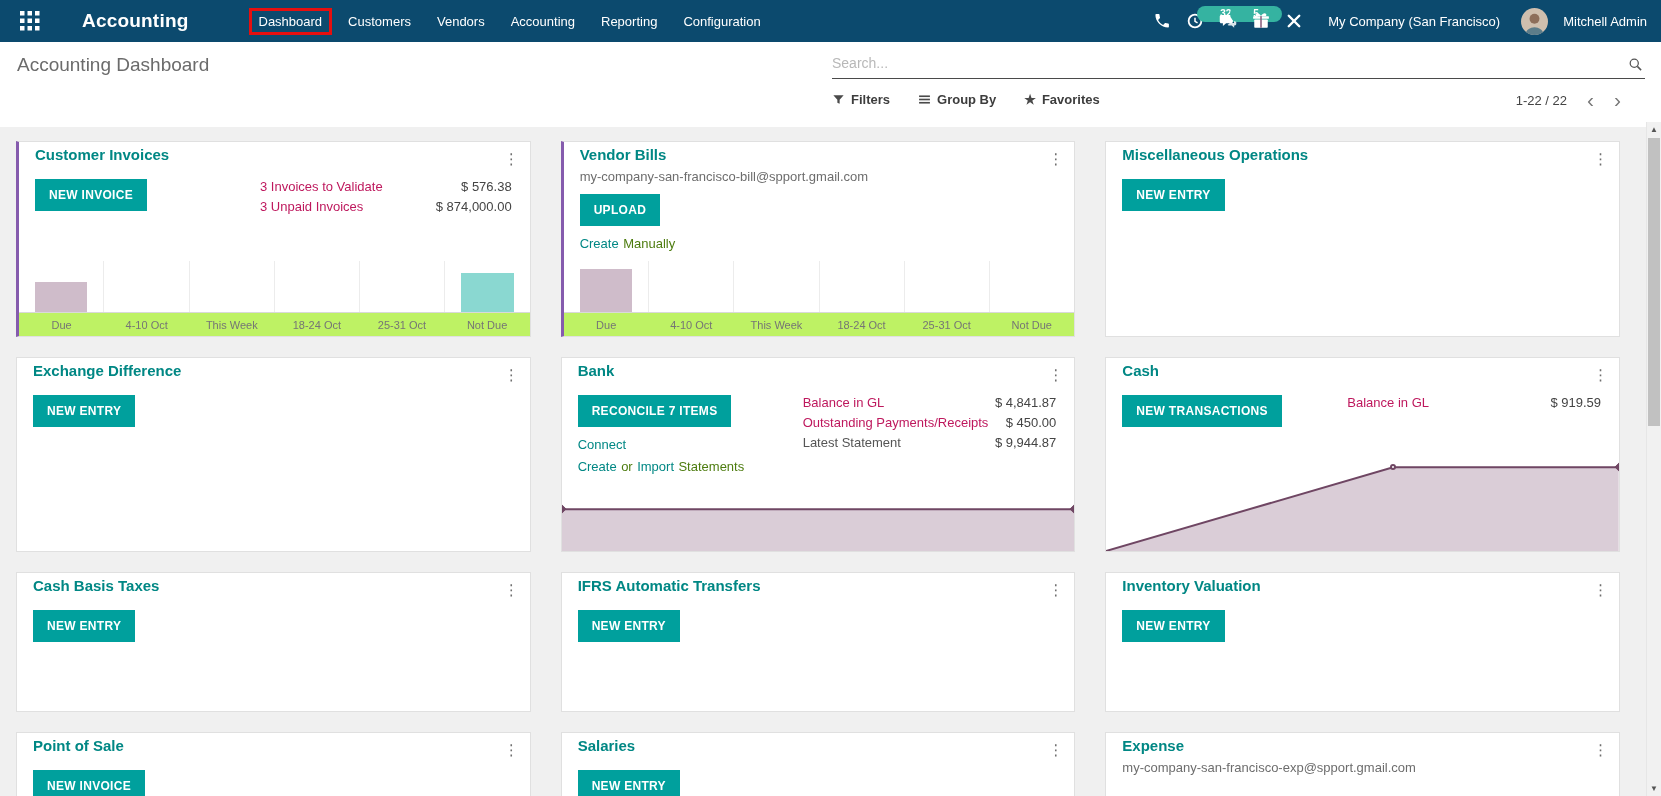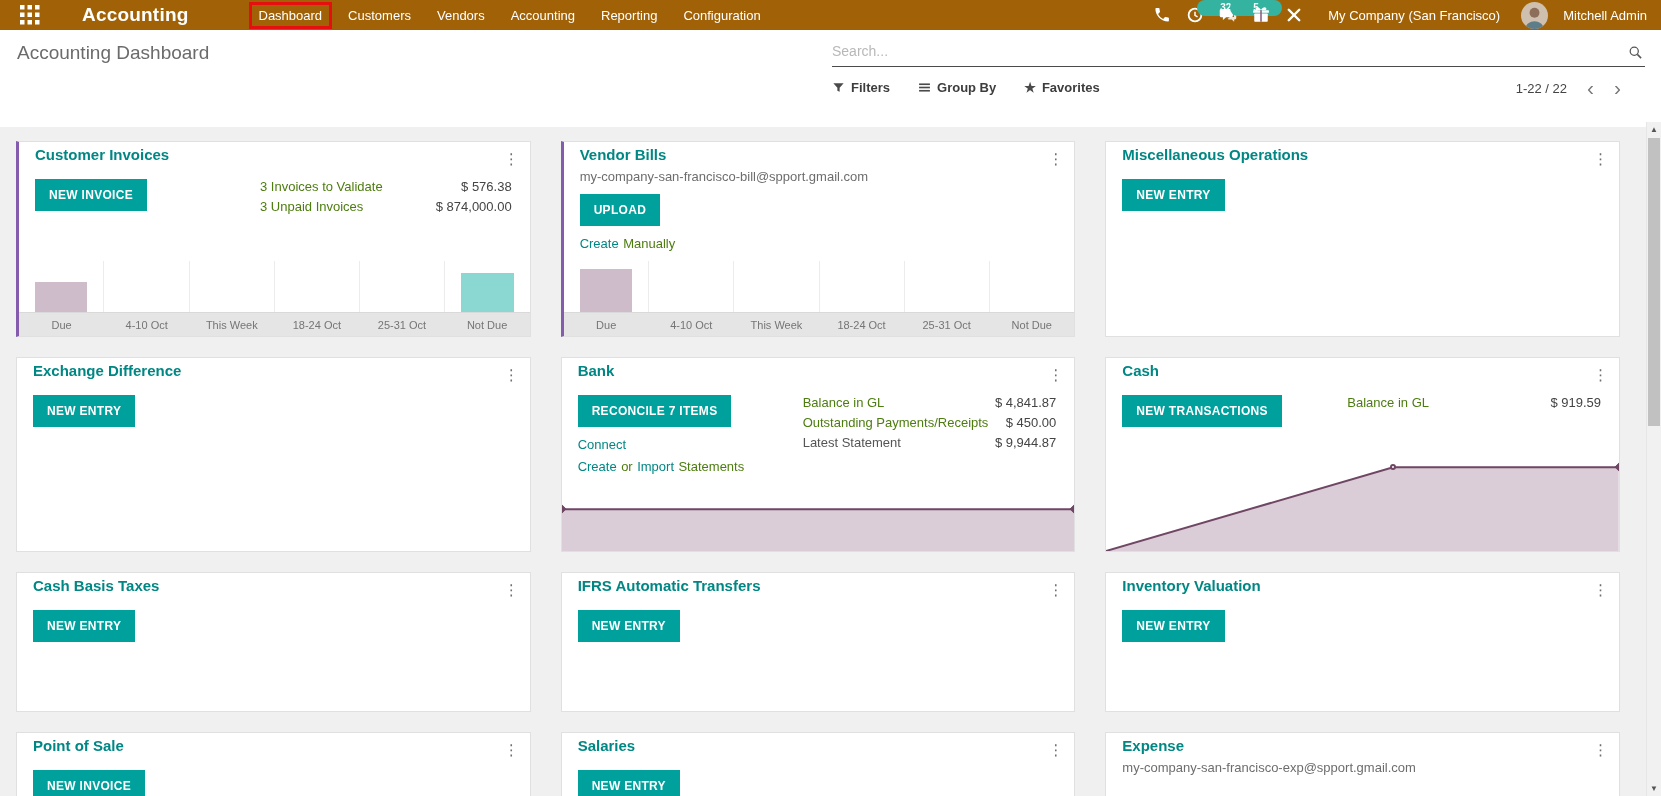--- a/index.html
+++ b/index.html
@@ -4,21 +4,21 @@
 <style>
   * { box-sizing: border-box; }
   html,body { margin:0; padding:0; }
   body {
     width:1661px; height:796px; overflow:hidden; position:relative;
     font-family:"Liberation Sans", sans-serif; background:#fff;
   }
 
   
   .navbar {
-    height:30px; background:#a16207; color:#fff;
+    height:42px; background:#0c4a6e; color:#fff;
     display:flex; align-items:center; padding:0 14px;
   }
   .apps-btn { width:20px; height:20px; margin:0 42px 0 6px; cursor:pointer; }
   .app-name { font-size:19px; font-weight:bold; margin-right:60px; letter-spacing:.2px; }
   .menu { display:flex; align-items:center; gap:6px; }
   .menu-item { font-size:13px; padding:6px 10px; cursor:pointer; white-space:nowrap; }
   .menu-item.highlighted { border:3px solid #e60f0f; padding:3px 7px; }
   .nav-right { margin-left:auto; display:flex; align-items:center; gap:15px; }
   .icon-wrap { position:relative; width:18px; height:18px; cursor:pointer; }
   .icon-wrap svg { width:18px; height:18px; display:block; }
@@ -72,31 +72,31 @@
   .btn {
     background:#00a09d; color:#fff; border:none; font-weight:bold; font-size:12px;
     padding:9px 14px; letter-spacing:.3px; cursor:pointer;
     font-family:"Liberation Sans", sans-serif;
   }
   .link { color:#008784; font-size:13px; cursor:pointer;text-align:right; }
   .plain { color:#4d7c0f; font-size:13px;margin-top:16px; }
   .under-btn { margin-top:8px; }
   .stats { flex:1; font-size:13px; padding-right:2px; }
   .stat-row { display:flex; justify-content:space-between; margin-bottom:5px; }
-  .stat-label { color:#4d7c0f; cursor:pointer; }
+  .stat-label { color:#be185d; cursor:pointer; }
   .stat-label.muted { color:#555; cursor:default; }
   .stat-value { color:#444; }
 
   
   .chart-bar { position:absolute; left:0; right:0; bottom:0; height:75px; }
   .bars { display:flex; height:52px; align-items:flex-end; border-bottom:1px solid #d9d9d9; }
   .slot { flex:1; height:100%; display:flex; align-items:flex-end; justify-content:center; border-right:1px solid #ececec; }
   .slot:last-child { border-right:none; }
   .bar { width:62%; }
-  .xlabels { display:flex; height:23px; align-items:center; background:#e5e5e5; }
+  .xlabels { display:flex; height:23px; align-items:center; background:#bef264; }
   .xlabel { flex:1; text-align:center; font-size:11px; color:#757575; }
 
   
   .chart-area { position:absolute; left:0; right:0; bottom:0; }
   .chart-area svg { position:absolute; left:0; top:0; width:100%; height:100%; }
   .chart-area-sm { height:46px; }
   .chart-area-lg { height:92px; }
   .marker { position:absolute; width:6px; height:6px; border:2px solid #6f4663; background:#6f4663;
             transform:translate(-50%,-50%) rotate(45deg); }
   .marker.circle { background:#fff; border-radius:50%; transform:translate(-50%,-50%); }

